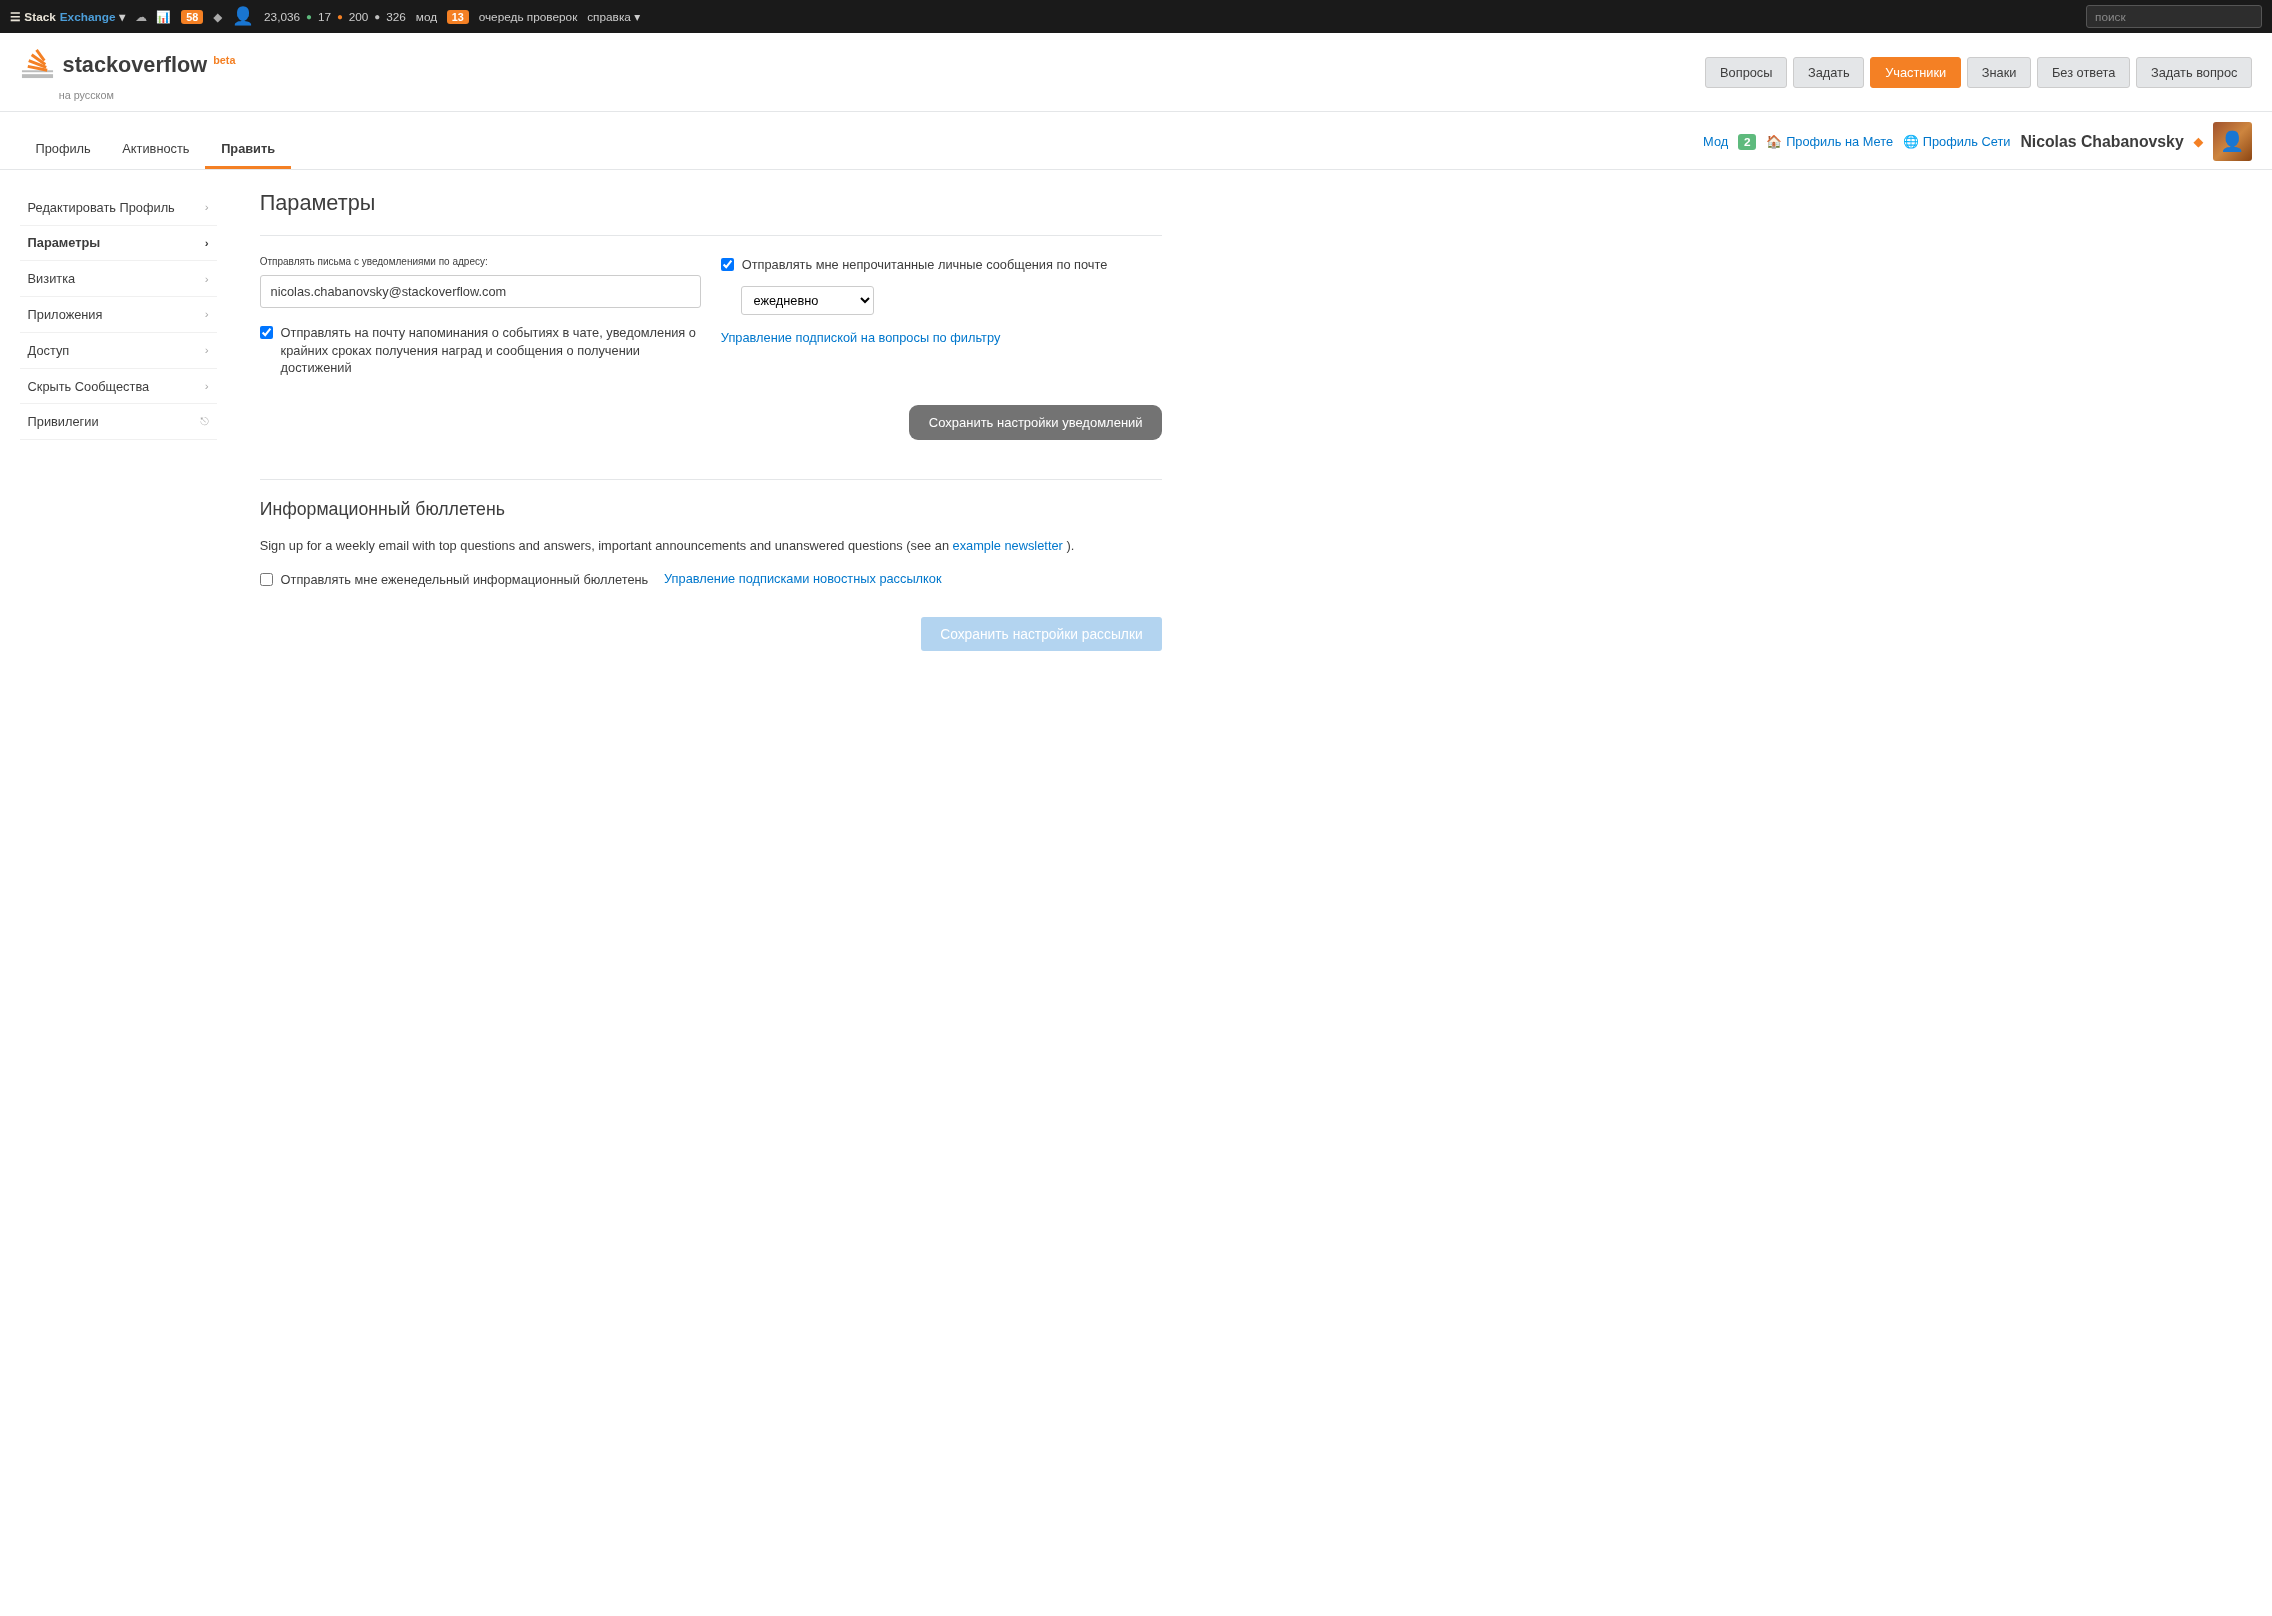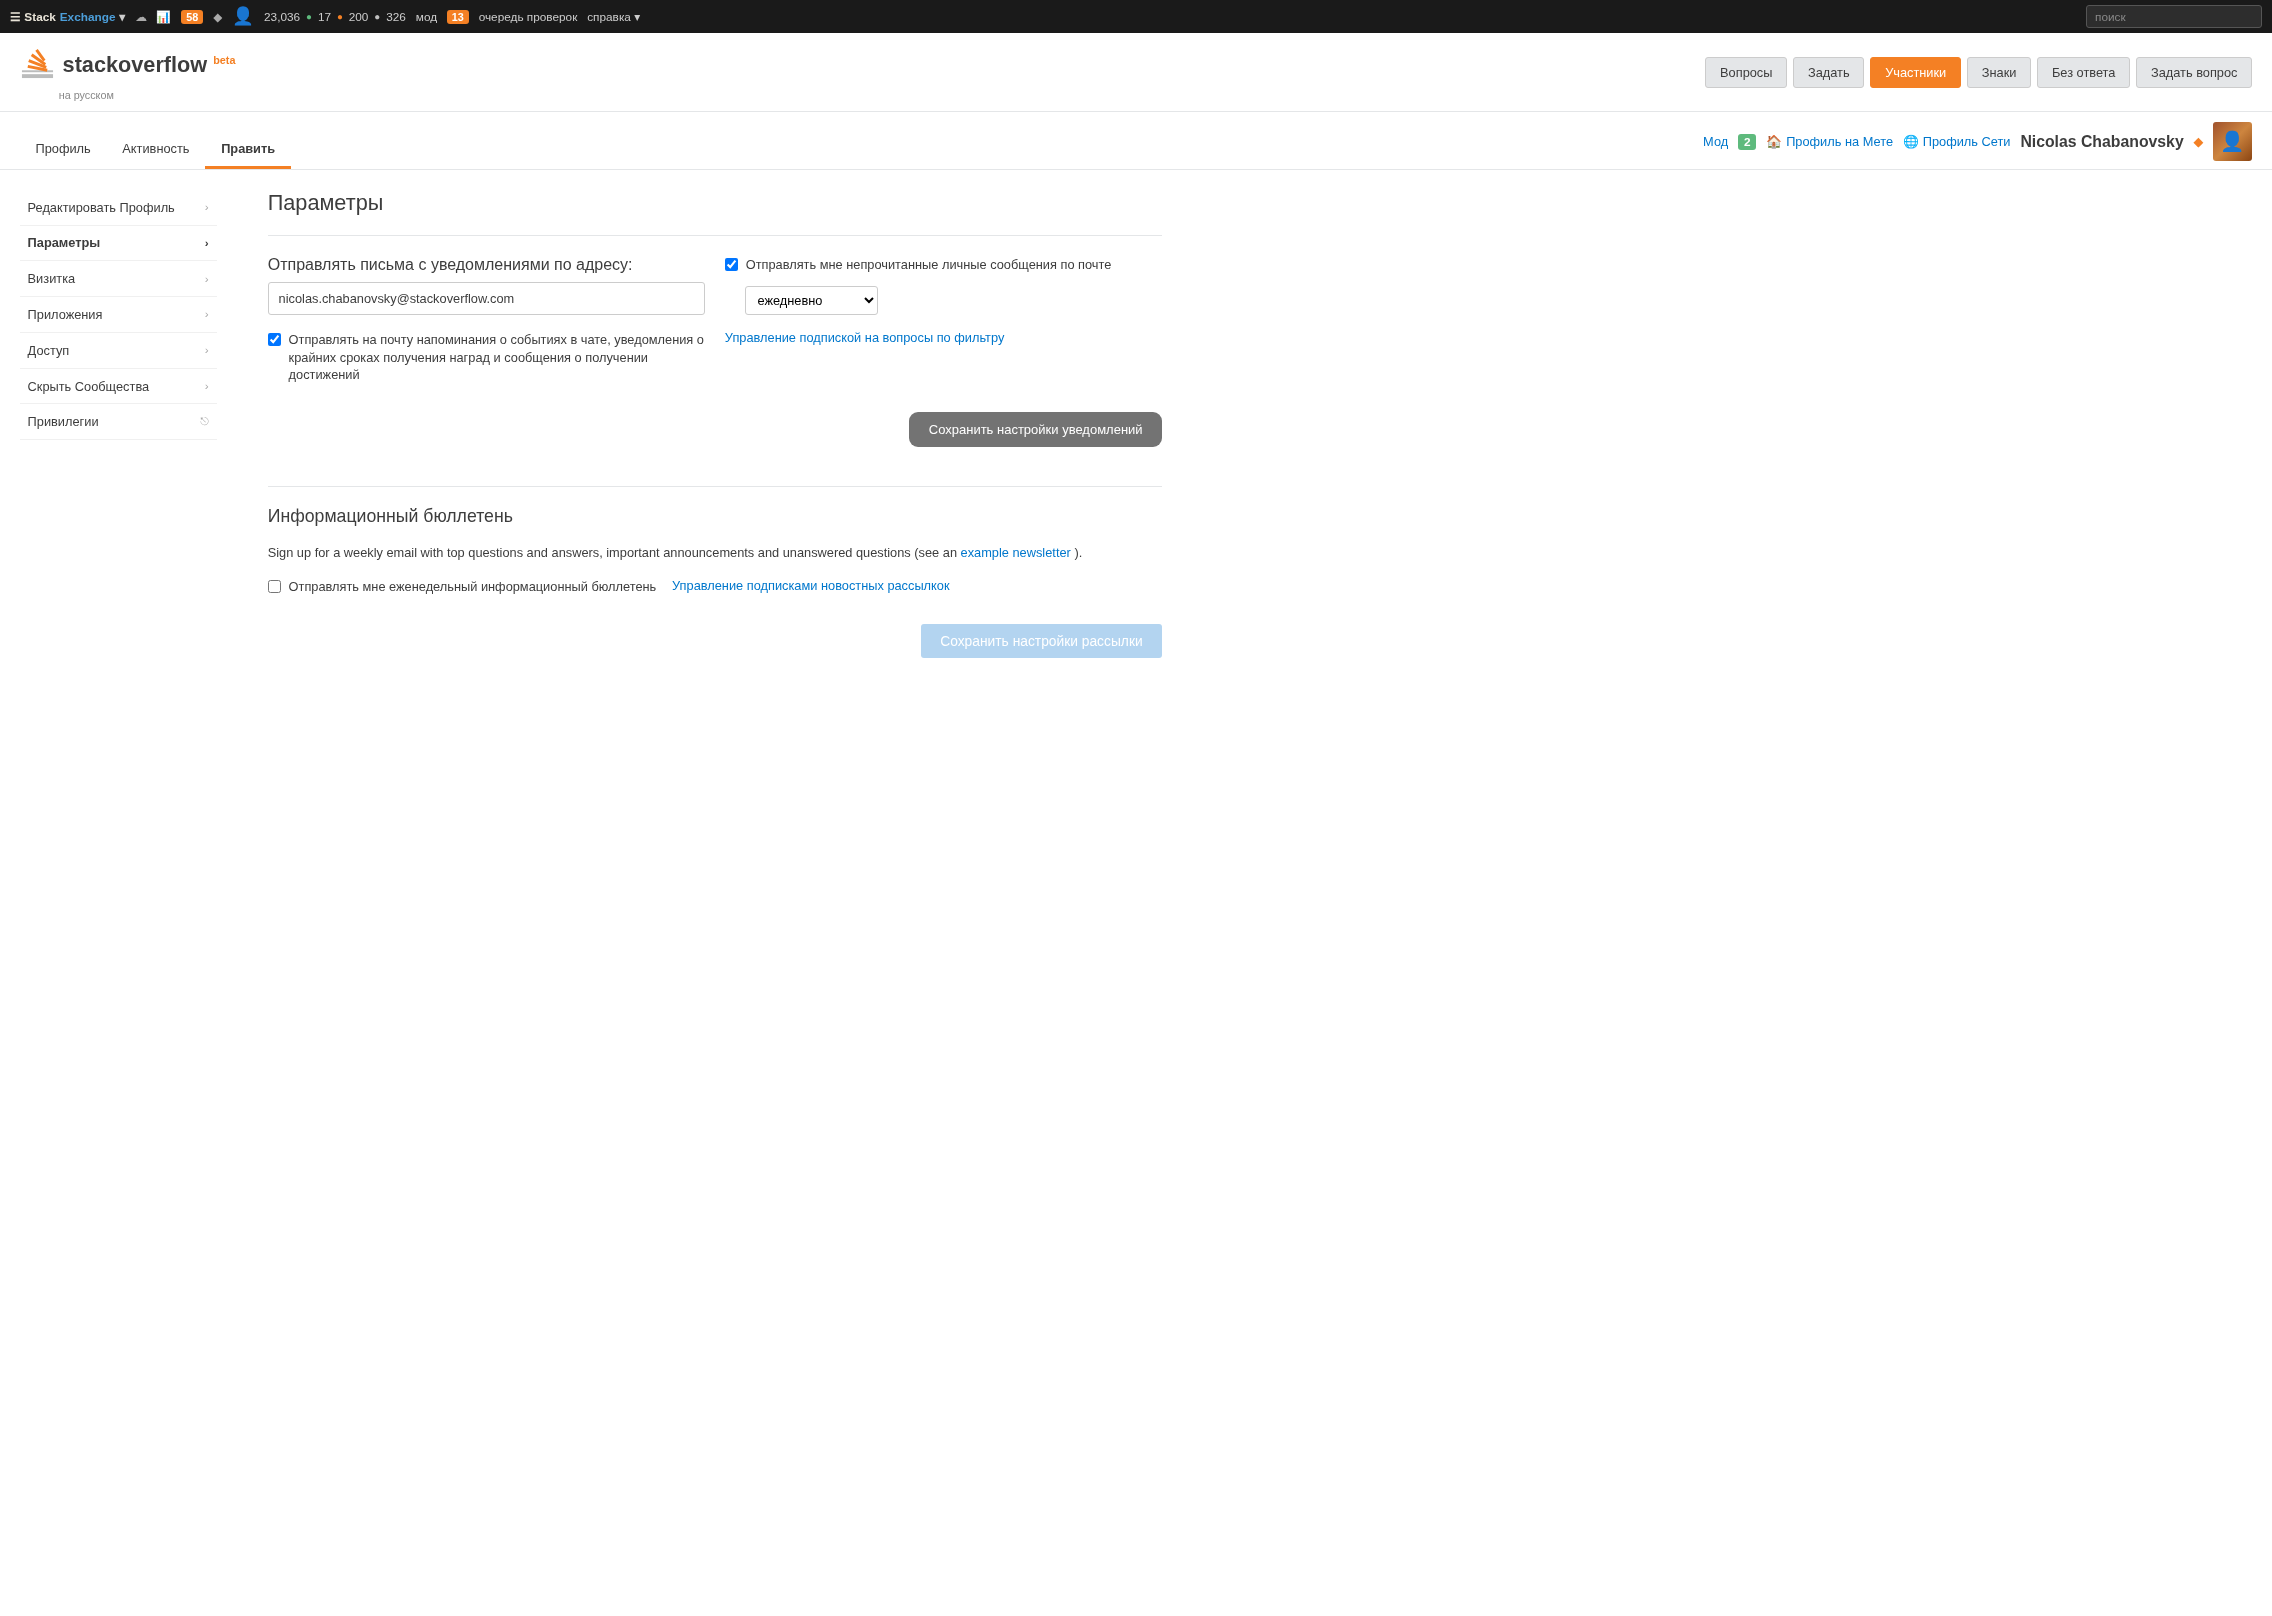--- a/index.html
+++ b/index.html
@@ -90,21 +90,21 @@
     .mod-diamond { color: #f48024; }
     .user-avatar-img {
       width: 39px; height: 39px;
       background: linear-gradient(135deg, #a0522d, #cd853f, #8b4513);
       border-radius: 3px;
       display: flex; align-items: center; justify-content: center;
       color: #fff; font-size: 9.9px;
     }
 
     
-    .main-container { display: flex; padding: 19.7px; gap: 12px; max-width: 1182px; justify-content: center; }
+    .main-container { display: flex; padding: 19.7px; gap: 4px; max-width: 1182px; justify-content: center; }
 
     
     .sidebar { width: 197px; flex-shrink: 0; }
     .sidebar-item {
       display: flex;
       align-items: center;
       justify-content: space-between;
       padding: 9.9px 7.9px;
       color: #3d3d3d;
       cursor: pointer;
@@ -120,21 +120,21 @@
     .content-area { flex: 1; padding-left: 39px; }
     .page-title { font-size: 21.7px; font-weight: normal; margin-bottom: 19.7px; color: #3d3d3d; }
     .section-divider { border: none; border-top: 1px solid #e4e6e8; margin: 0 0 19.7px 0; }
 
     .section-title { font-size: 17.7px; font-weight: normal; margin-bottom: 15.8px; color: #3d3d3d; }
 
     .email-section { margin-bottom: 39px; }
     .email-grid { display: grid; grid-template-columns: 1fr 1fr; gap: 19.7px; }
     .email-left {}
     .email-right {}
-    .field-label { margin-bottom: 7.9px; color: #3d3d3d; font-size: 16px; }
+    .field-label { margin-bottom: 7.9px; color: #3d3d3d; font-size: 10px; }
     .field-input {
       width: 100%;
       padding: 7.9px 9.9px;
       border: 1px solid #ccc;
       border-radius: 3px;
       font-size: 12.8px;
       color: #3d3d3d;
       background: #fff;
       outline: none;
     }

